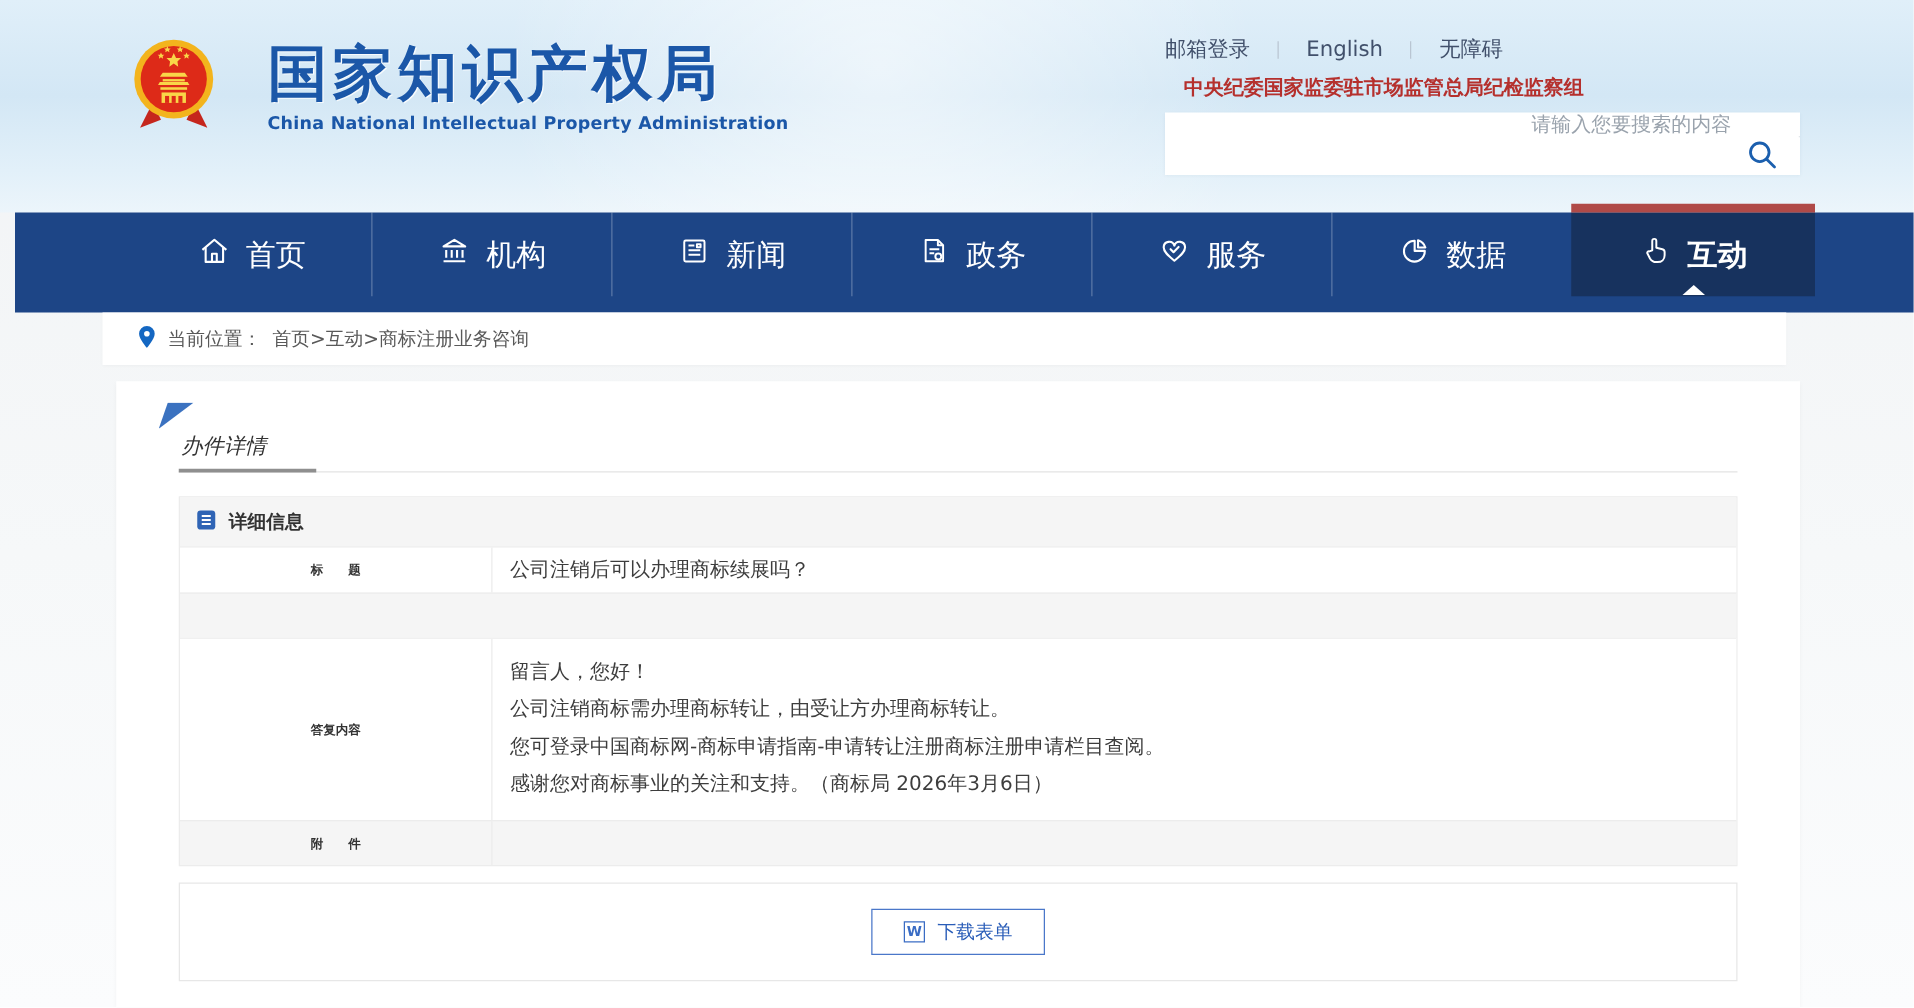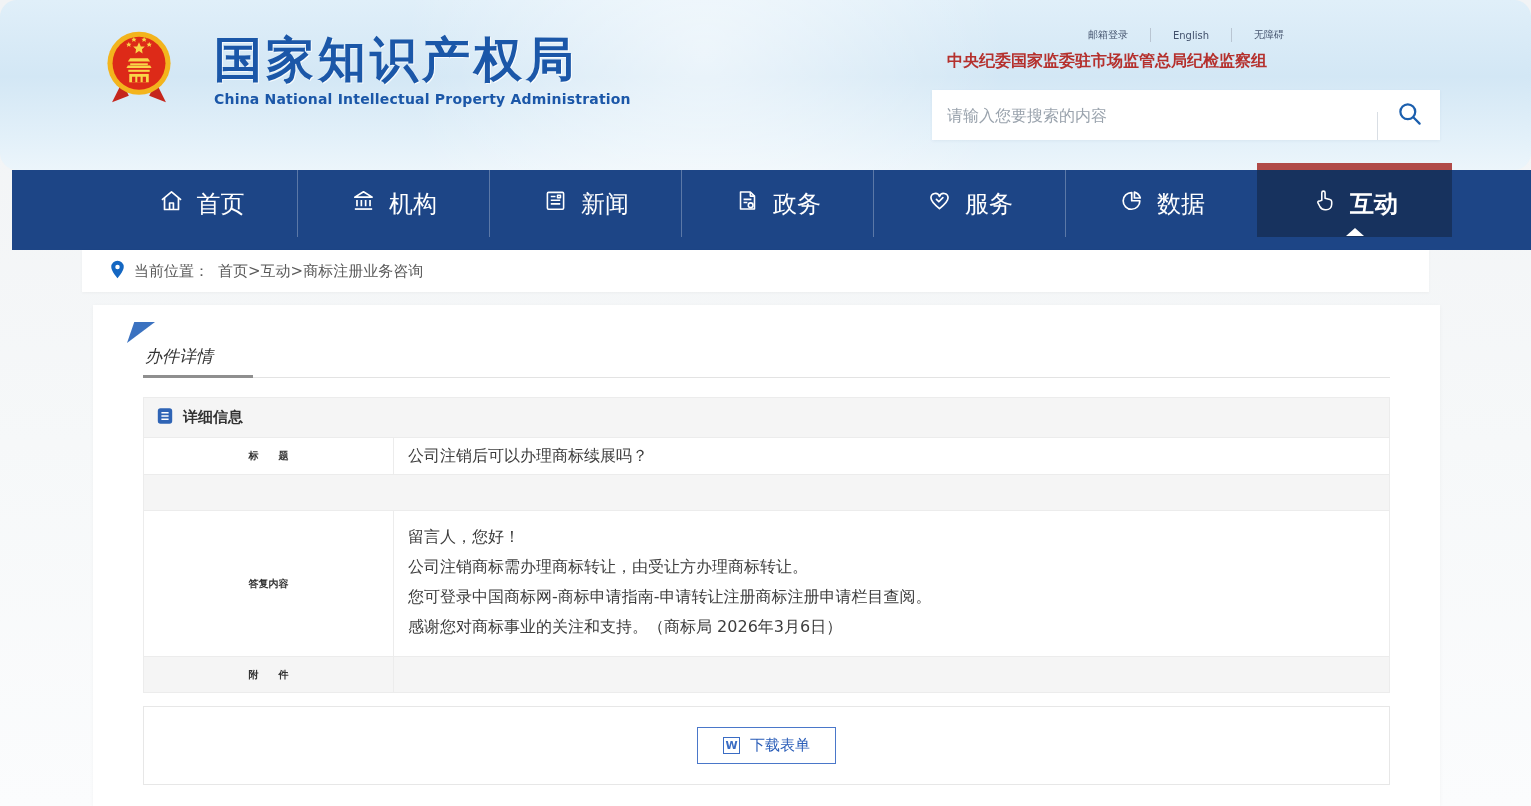--- a/index.html
+++ b/index.html
@@ -4,36 +4,36 @@
 <style>
   * { margin:0; padding:0; box-sizing:border-box; }
   body { font-family:"DejaVu Sans","Liberation Sans",sans-serif; background:#ffffff; }
   .page { position:relative; width:1531px; height:806px; overflow:hidden;
           background:linear-gradient(180deg,#f1f3f5 0%,#f6f8f9 55%,#fbfcfd 100%); }
 
   
   .site-header { position:absolute; top:0; left:0; width:1531px; height:170px;
     background:
       radial-gradient(circle 430px at 46% 30%, rgba(255,255,255,.55), rgba(255,255,255,0) 70%),
-      linear-gradient(180deg,#e0eff9 0%,#d3e7f5 45%,#e2f0f9 80%,#ecf5fb 100%); border-radius: 17px; }
+      linear-gradient(180deg,#e0eff9 0%,#d3e7f5 45%,#e2f0f9 80%,#ecf5fb 100%); }
   .logo-area { position:absolute; left:100px; top:28px; display:flex; align-items:flex-start; gap:36px; cursor:pointer; }
   .emblem { width:78px; height:78px; flex:0 0 78px; }
   .titles { padding-top:6px; }
   .site-name { font-size:48px; font-weight:bold; color:#1b57a8; letter-spacing:4px; line-height:1.05;
                text-shadow:1px 1px 0 rgba(255,255,255,.8); white-space:nowrap; }
   .site-name-en { margin-top:7px; font-size:14px; font-weight:bold; color:#1b57a8; letter-spacing:.2px; white-space:nowrap; }
 
   .header-right { position:absolute; left:932px; top:28px; width:508px; }
-  .utility-row { display:flex; justify-content:center; align-items:center; font-size:10px; color:#41506b; }
+  .utility-row { display:flex; justify-content:flex-start; align-items:center; font-size:17px; color:#41506b; }
   .utility-row a { color:#41506b; text-decoration:none; cursor:pointer; white-space:nowrap; }
   .u-sep { width:1px; height:14px; background:#b9c5d2; margin:0 22px; }
   .supervision { display:block; margin-top:9px; padding-left:15px; font-size:16px; font-weight:bold;
                  color:#b5302d; text-decoration:none; cursor:pointer; white-space:nowrap; }
   .search-box { position:absolute; left:932px; top:90px; width:508px; height:50px; background:#fff;
-                display:flex; align-items:flex-end; box-shadow:0 1px 3px rgba(30,60,100,.06); }
+                display:flex; align-items:flex-end; box-shadow:0 1px 3px rgba(30,60,100,.06);flex-direction:column; }
   .search-box input { flex:1; height:100%; border:none; outline:none; padding:0 15px; font-size:16px;
                       color:#333; background:transparent; font-family:inherit; }
   .search-box input::placeholder { color:#9aa3ad; }
   .search-divider { width:1px; height:28px; background:#d9dee4; }
   .search-btn { width:62px; height:100%; border:none; background:#fff; display:flex;
                 align-items:center; justify-content:center; cursor:pointer; }
 
   
   .main-nav { position:absolute; top:170px; left:12px; width:1531px; height:80px; background:#1d4586;
               display:flex; padding-left:93px; }

